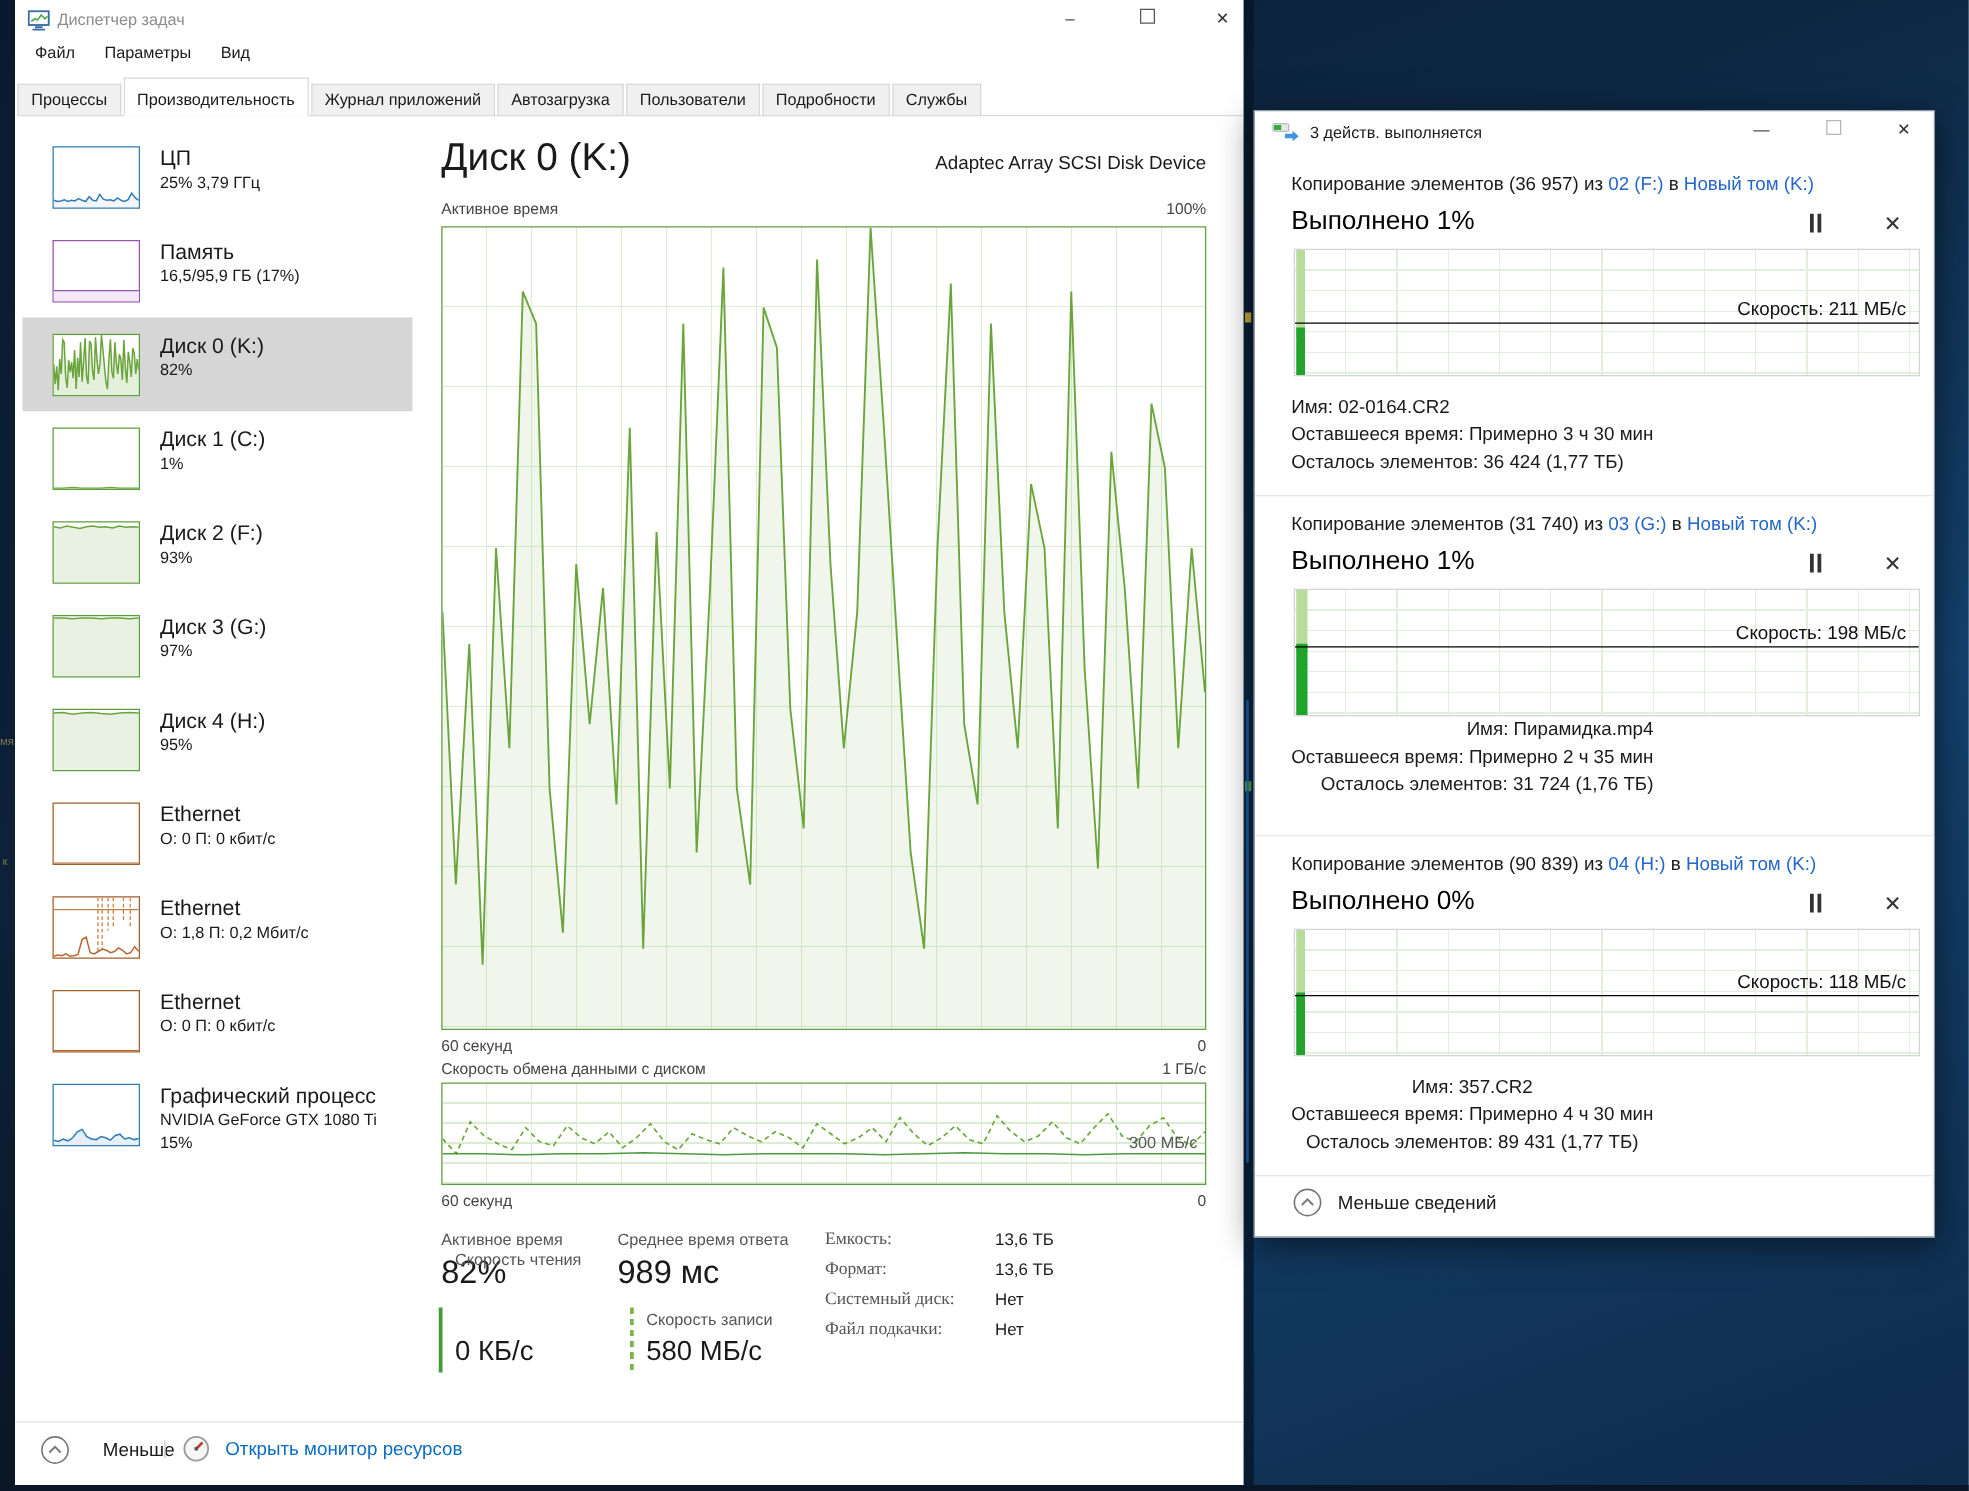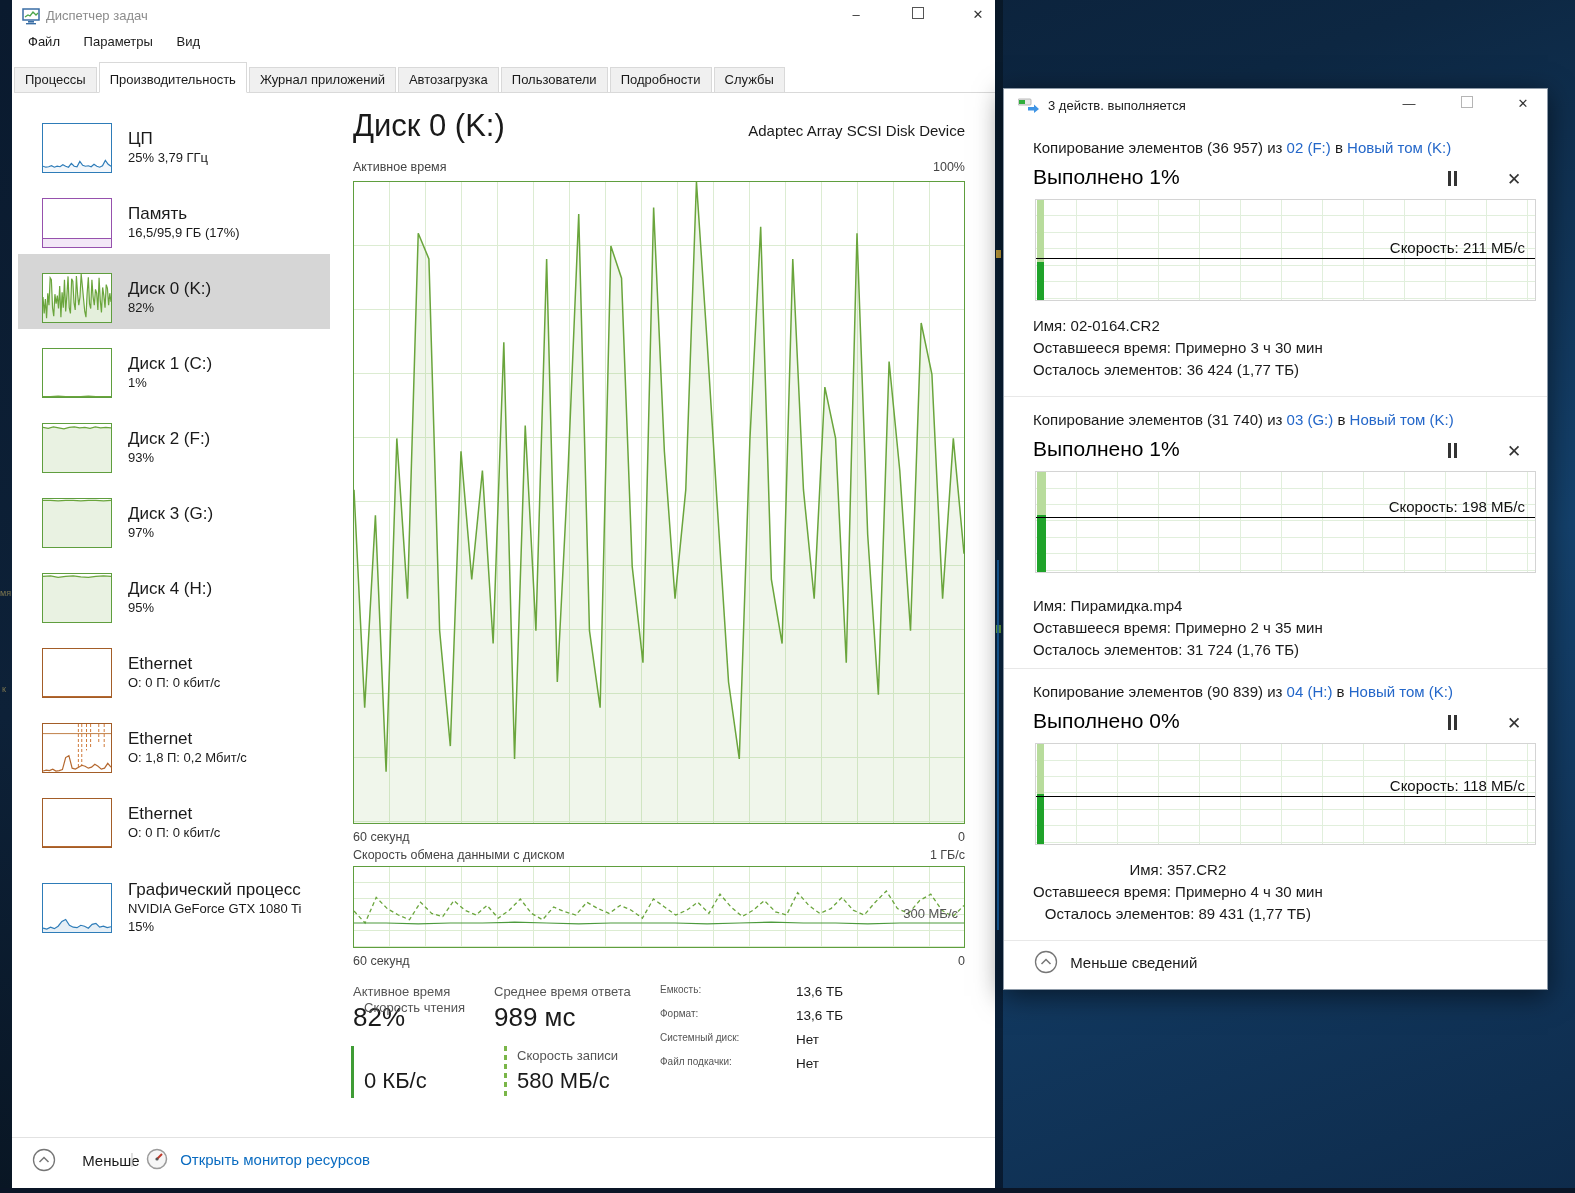--- a/index.html
+++ b/index.html
@@ -13,42 +13,42 @@
   .tm-title{position:absolute;left:34px;top:8px;font-size:13px;color:#8c8c8c;}
   .appicon{position:absolute;left:10px;top:7px;width:18px;height:18px;}
   .winbtn{position:absolute;top:0;width:46px;height:30px;text-align:center;line-height:30px;font-size:13px;color:#333;cursor:default;}
   .menubar{position:absolute;left:16px;top:34px;font-size:13px;}
   .menubar span{margin-right:20px;}
   .tabstrip{position:absolute;left:12px;right:0;top:60px;height:32px;display:flex;align-items:flex-end;border-bottom:1px solid #d9d9d9;}
   .tab{font-size:13px;padding:4px 10px 5px 10px;background:#f0f0f0;border:1px solid #d9d9d9;border-bottom:none;margin-right:2px;white-space:nowrap;}
   .tab.active{background:#fff;padding-top:9px;position:relative;z-index:2;margin-bottom:-1px;border-bottom:1px solid #fff;}
   
   .sb{position:absolute;left:6px;top:104px;width:312px;}
-  .sb-item{display:flex;height:75px;padding:13px 0 0 24px;box-sizing:border-box;align-items:center;}
+  .sb-item{display:flex;height:75px;padding:13px 0 0 24px;box-sizing:border-box;}
   .sb-item.selected{background:#d6d6d6;}
   .sb-item.gpu{height:95px;}
   .thumb{width:68px;height:48px;border:1px solid #5f9e3e;background:#fff;flex:0 0 auto;position:relative;}
   .thumb svg{position:absolute;inset:0;width:100%;height:100%;}
   .sb-txt{margin-left:16px;overflow:hidden;white-space:nowrap;}
   .sb-title{font-size:17px;line-height:20px;}
   .sb-val{font-size:13px;line-height:18px;}
   
   .m-label{position:absolute;font-size:12.5px;color:#444;}
   .chartbox{position:absolute;box-sizing:border-box;border:1px solid #5f9e3e;background-color:#fff;padding-left:32px;}
   .chartbox svg{position:absolute;inset:0;width:100%;height:100%;}
   .grid-main{background-image:
     repeating-linear-gradient(to right,transparent 0 35px,#dcecd2 35px 36px),
     repeating-linear-gradient(to bottom,transparent 0 63px,#dcecd2 63px 64px);}
   .grid-small{background-image:
     repeating-linear-gradient(to right,transparent 0 35px,#dcecd2 35px 36px),
     repeating-linear-gradient(to bottom,transparent 0 15px,#dcecd2 15px 16px);}
   .statlabel{font-size:13px;color:#555;position:absolute;}
   .statval{font-size:26px;font-weight:300;position:absolute;}
   .statval.small{font-size:22px;}
-  .propk{font-size:10px;color:#555;position:absolute;}
+  .propk{font-size:14px;color:#555;position:absolute;font-family:Liberation Serif, serif;}
   .propv{font-size:13.5px;color:#1a1a1a;position:absolute;}
   .vbar{position:absolute;width:3px;height:52px;}
   .vbar.solid{background:#3f9c35;}
   .vbar.dotted{background:repeating-linear-gradient(to bottom,#7ab648 0 5px,transparent 5px 9px);}
   .tm-footsep{position:absolute;left:0;right:0;top:1137px;border-top:1px solid #e2e2e2;}
   .footrow{position:absolute;font-size:15px;}
   .link{color:#0b6cc1;}
   
   .lstrip{position:absolute;left:0;top:0;width:12px;height:1193px;background:linear-gradient(180deg,#0a1a2e,#0d2138 60%,#091624);}
   .lfrag{position:absolute;font-size:9px;color:#9a8c55;opacity:.8;}
@@ -362,21 +362,21 @@
   </div>
   <div class="job-done" style="top:348px;">Выполнено 1%</div>
   <div class="job-pause" style="left:444px;top:354px;"></div>
   <div class="job-x" style="left:503px;top:354px;">✕</div>
   <div class="pchart" style="top:382px;">
     <div class="pcol-light" style="height:50%;width:9px;"></div>
     <div class="pcol-dark" style="height:57%;width:9px;"></div>
     <div class="pline" style="top:45%;"></div>
     <div class="pspeed" style="bottom:57%;">Скорость: 198 МБ/с</div>
   </div>
-  <div class="job-d" style="top:506px;">
+  <div class="job-d" style="top:484px;text-align:right;">
     <div>Имя: Пирамидка.mp4</div>
     <div>Оставшееся время: Примерно 2 ч 35 мин</div>
     <div>Осталось элементов: 31 724 (1,76 ТБ)</div>
   </div>
   <div class="dlg-sep" style="top:579px;"></div>
 
   <div class="job-h" style="top:594px;">
     <span>Копирование элементов (90 839) из</span>
     <span class="lnk">04 (H:)</span>
     <span>в</span>

